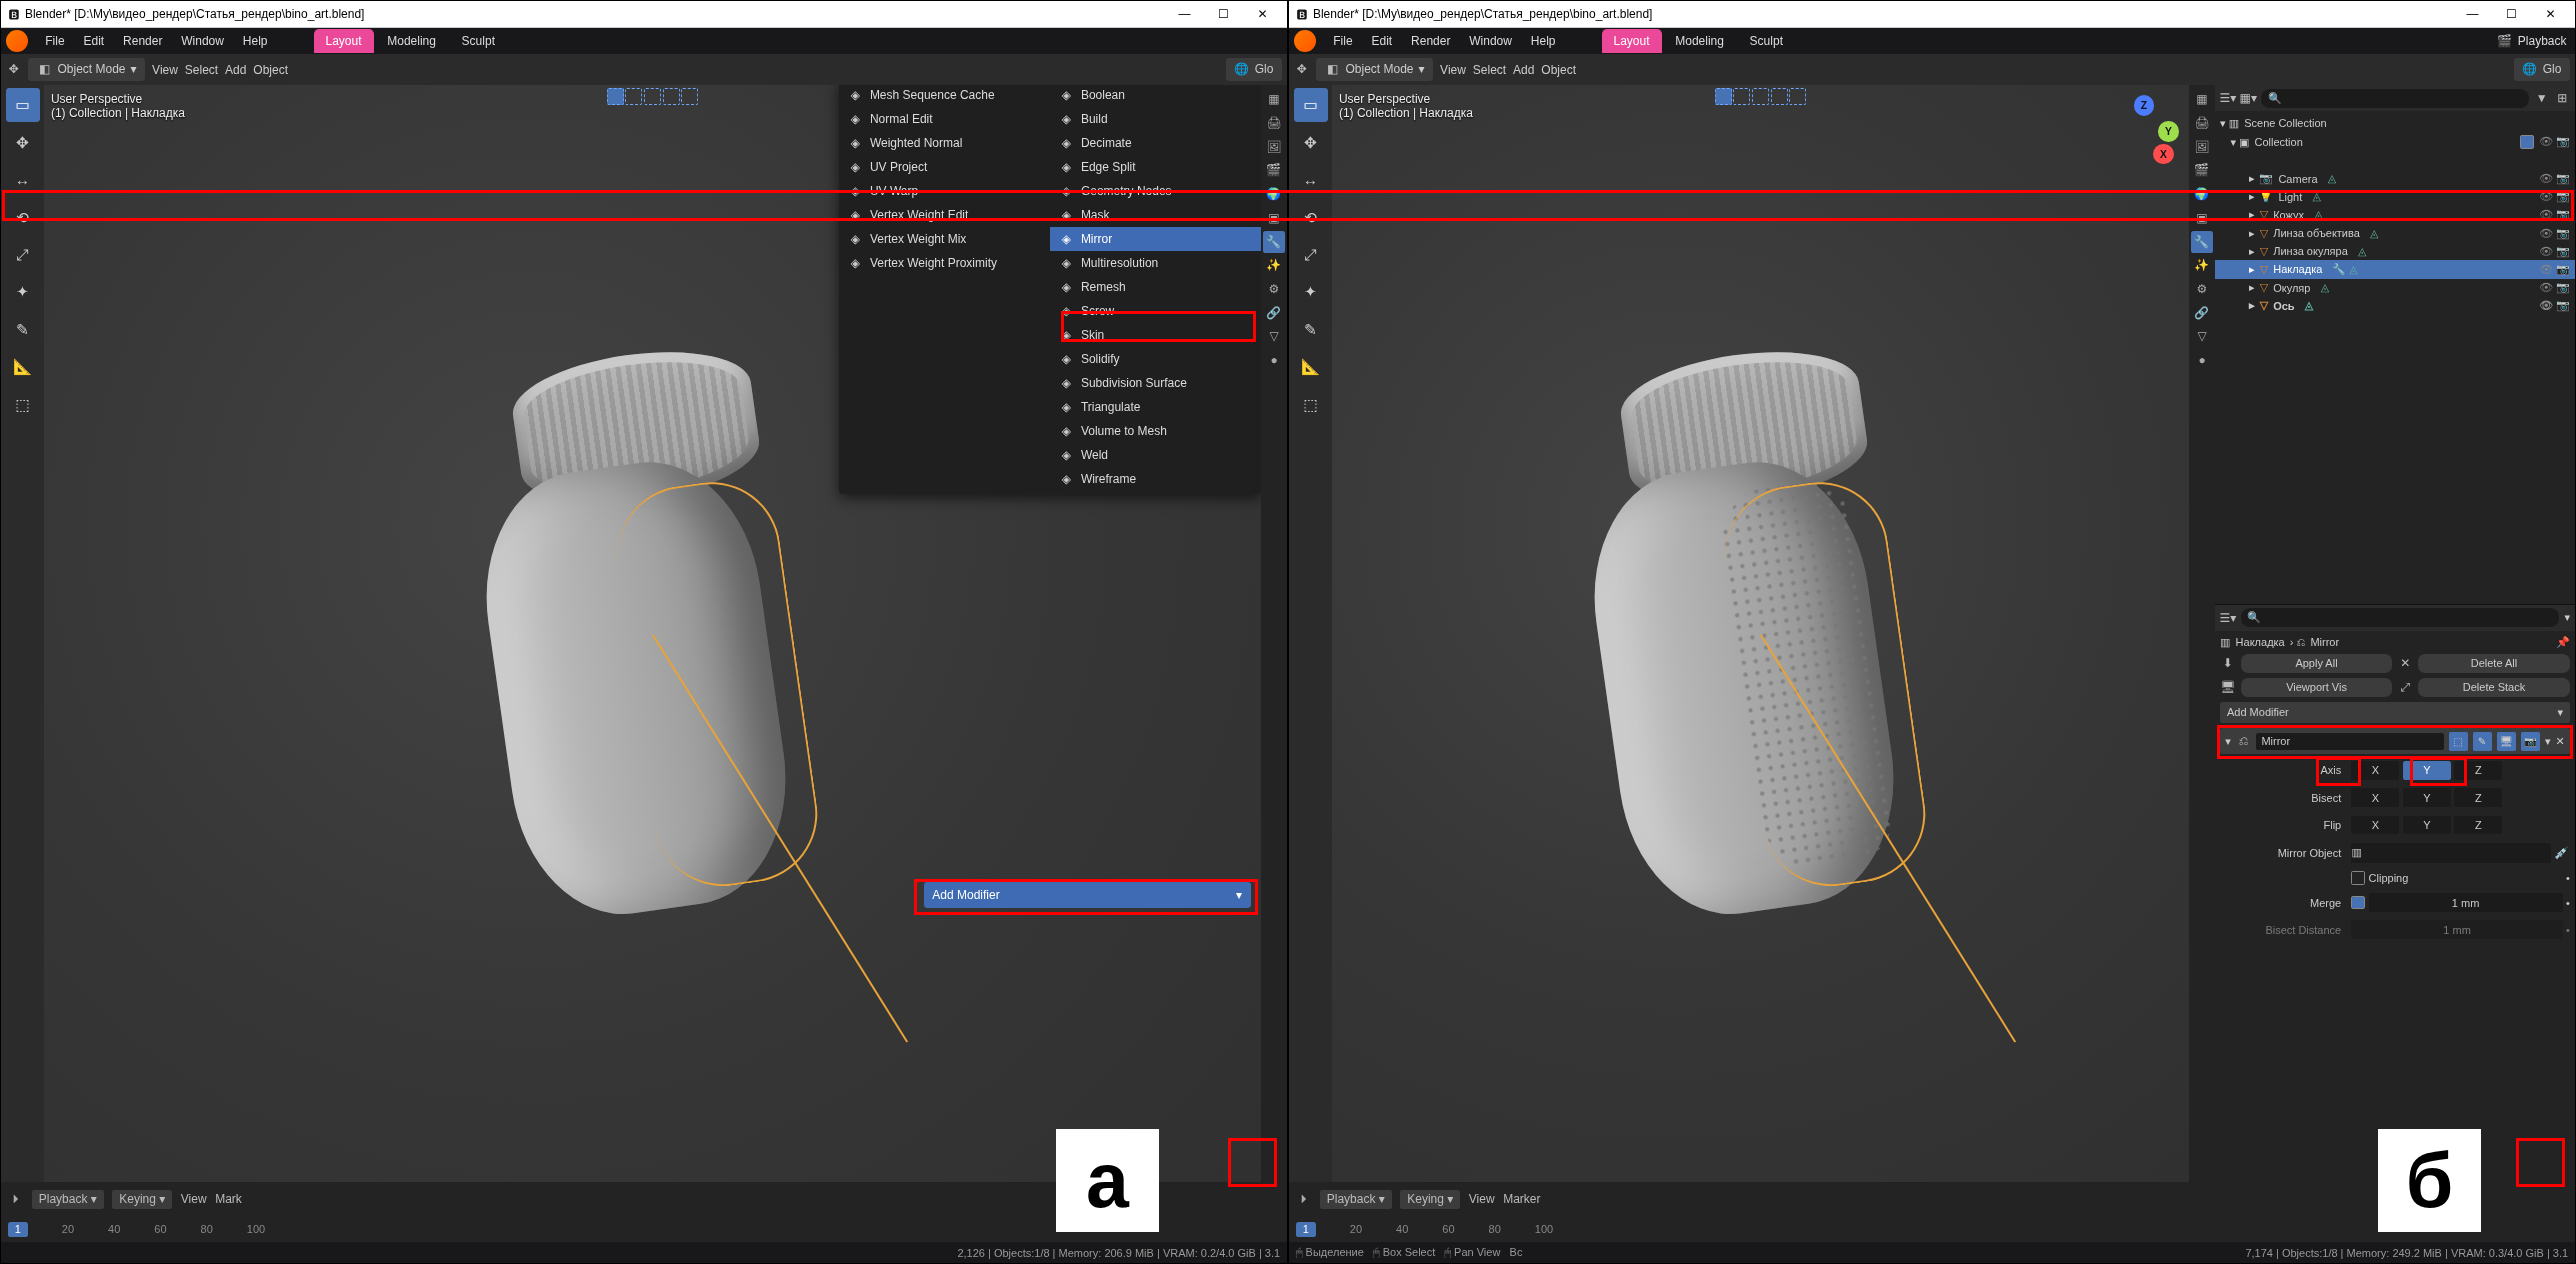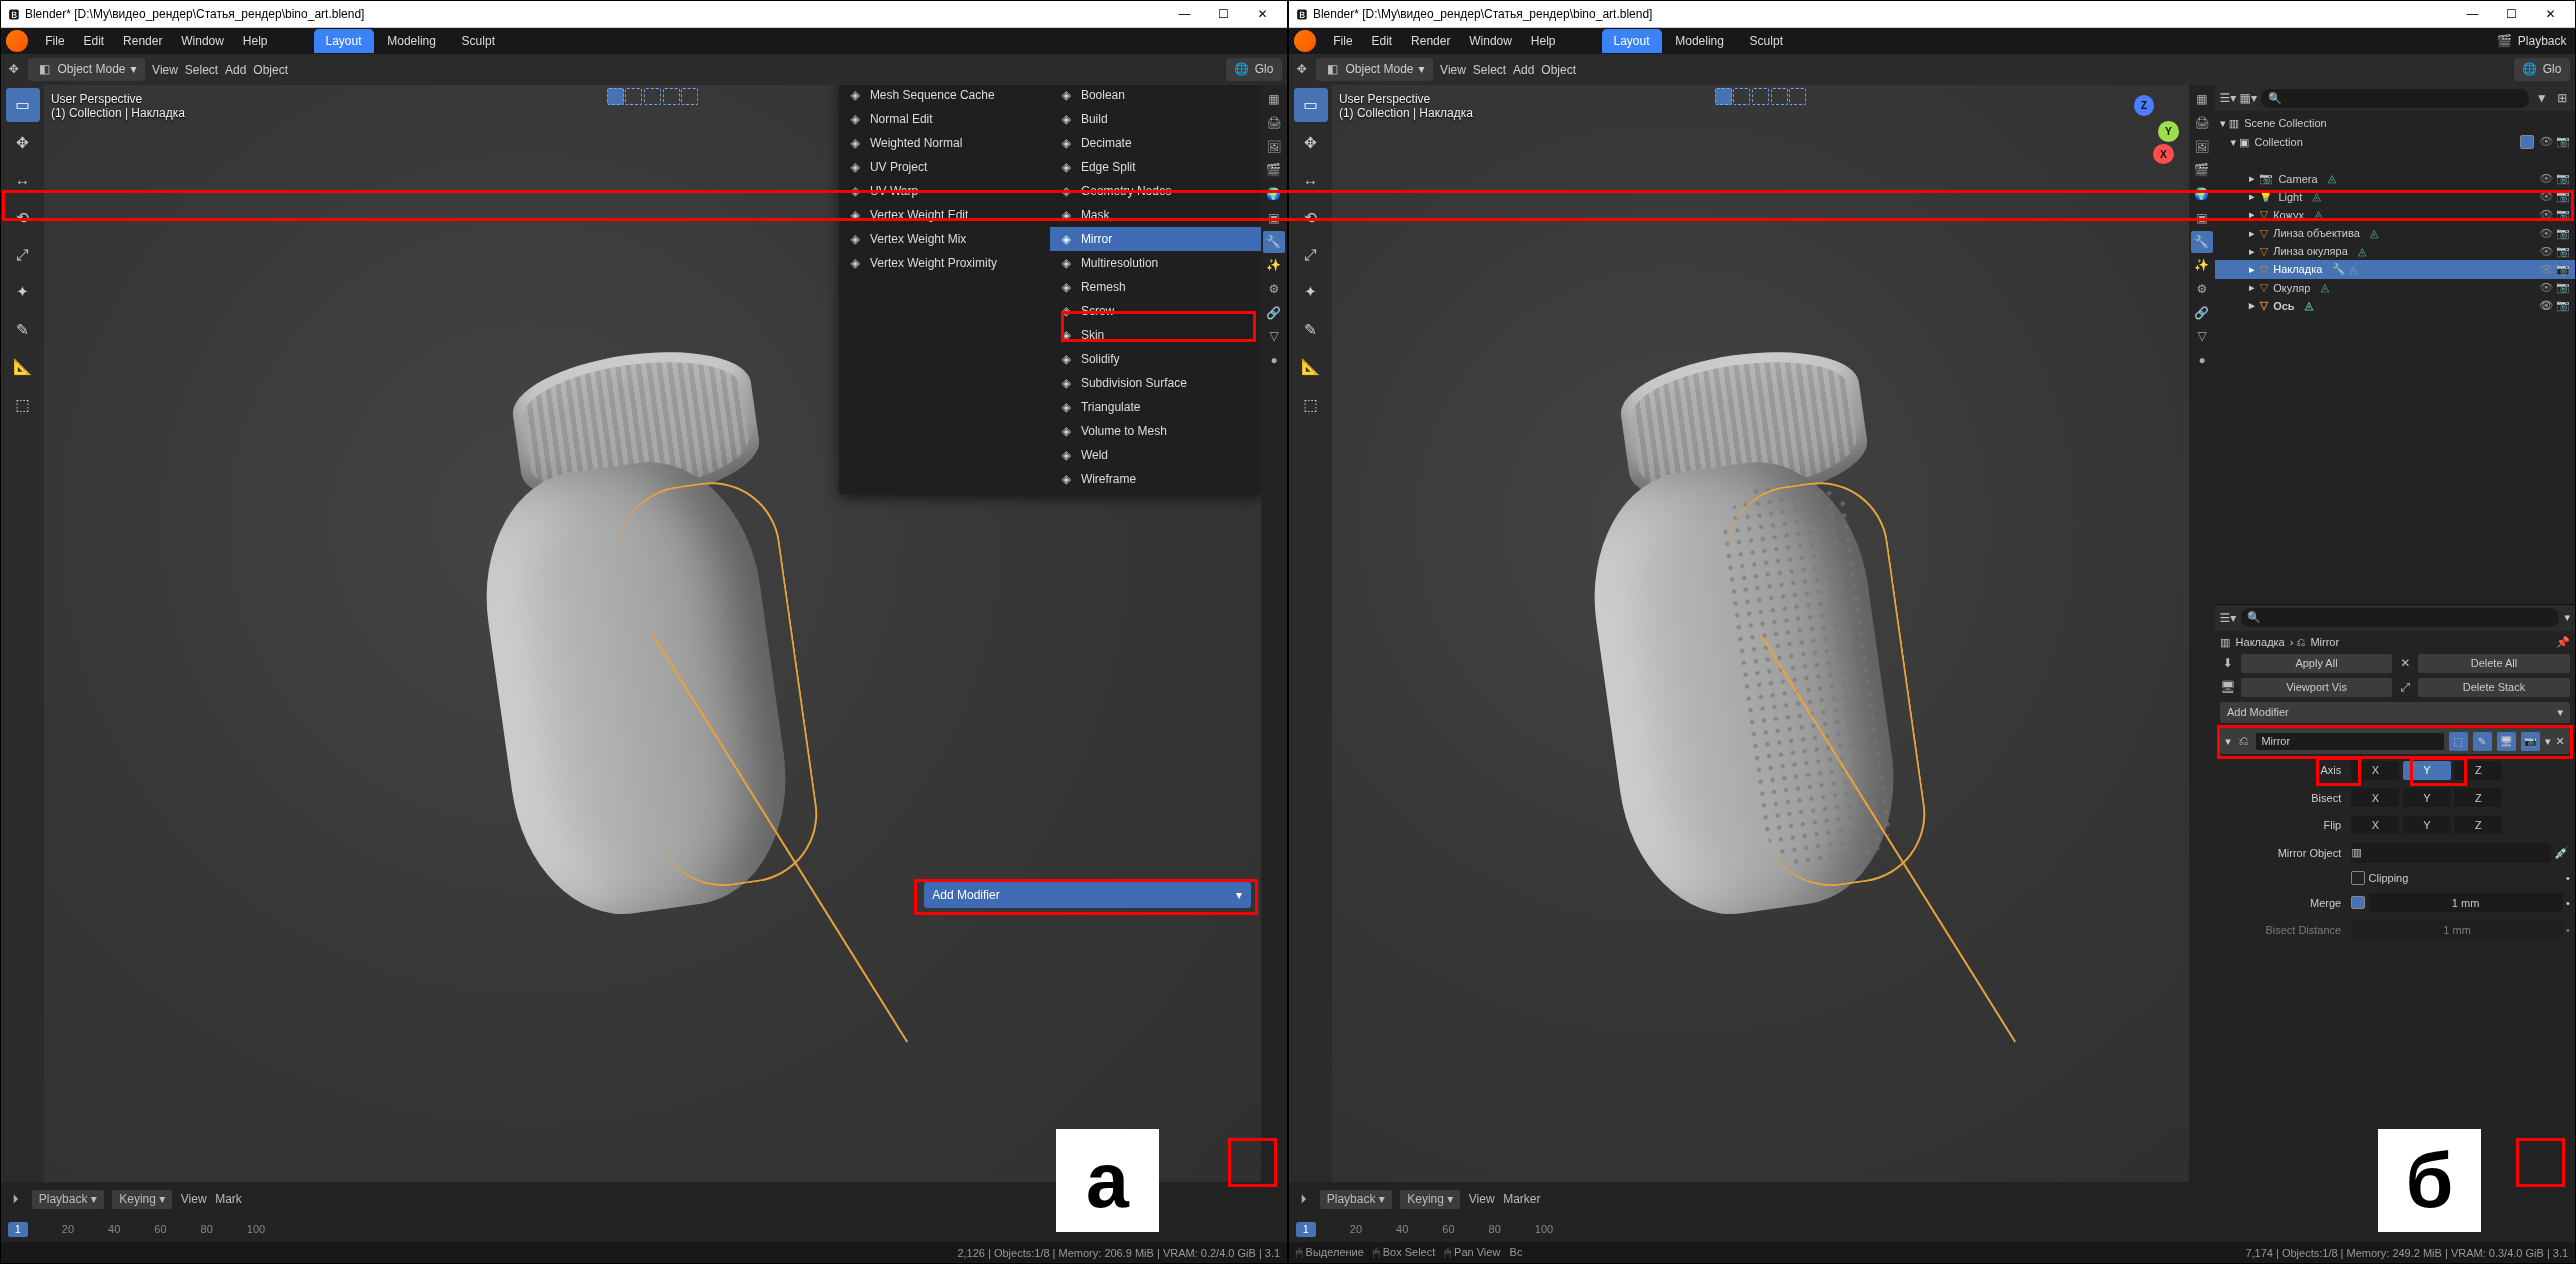--- a/index.html
+++ b/index.html
@@ -7,21 +7,21 @@
   .container { display: flex; width: 100%; height: 100%; }
   .half { width: 50%; height: 100%; display: flex; flex-direction: column; border: 0.9px solid #000; }
   .titlebar { height: 27px; background: #fff; display: flex; align-items: center; padding: 0 5.1px; font-size: 12px; color: #000; border-bottom: 0.9px solid #ccc; }
   .titlebar .title { flex: 1; display: flex; align-items: center; gap: 3.4px; }
   .titlebar .ctl { width: 39px; height: 26px; display: flex; align-items: center; justify-content: center; font-size: 12px; }
   .menubar { height: 26px; background: #18181a; display: flex; align-items: center; padding: 0 5.1px; gap: 1.7px; color: #ddd; font-size: 12px; }
   .menubar .blender-logo { width: 22px; height: 22px; background: linear-gradient(135deg,#ff7b00,#ff5500); border-radius: 50%; display: inline-block; margin-right: 6.9px; }
   .menubar .mitem { padding: 3.4px 8.6px; border-radius: 2.6px; }
   .menubar .spacer { width: 34px; }
   .menubar .tab { padding: 5.1px 12px; border-radius: 5.1px 5.1px 0 0; }
-  .menubar .tab.active { background: #3b82f6; color: #fff; }
+  .menubar .tab.active { background: #ec4899; color: #fff; }
   .toolbar { height: 31px; background: #2b2b2b; display: flex; align-items: center; padding: 0 5.1px; gap: 6.9px; color: #ccc; font-size: 12px; }
   .btn-mode { background: #3c3c3c; padding: 3.4px 8.6px; border-radius: 3.4px; display: flex; align-items: center; gap: 5.1px; }
   .ic { width: 15.4px; height: 15.4px; display: inline-flex; align-items: center; justify-content: center; font-size: 12px; opacity: .9; }
   .main { flex: 1; display: flex; background: #393939; overflow: hidden; }
   .tool-col { width: 43px; background: #2b2b2b; display: flex; flex-direction: column; align-items: center; padding: 3.4px 0; gap: 3.4px; }
   .tool-btn { width: 34px; height: 34px; border-radius: 3.4px; display: flex; align-items: center; justify-content: center; color: #ccc; font-size: 15.4px; }
   .tool-btn.active { background: #4772b3; color: #fff; }
   .viewport { flex: 1; position: relative; background: radial-gradient(circle at 40% 40%, #444 0%, #363636 55%, #303030 100%); overflow: hidden; }
   .overlay-info { position: absolute; top: 6.9px; left: 6.9px; font-size: 12px; color: #eee; text-shadow: 0 0.9px 1.7px #000; }
   .sel-icons { position: absolute; top: 3.4px; left: 50%; transform: translateX(-50%); display: flex; gap: 1.7px; }
@@ -50,21 +50,21 @@
   .right-split { display:flex; flex-direction:column; width: 360px; background:#232323; color:#ccc; font-size:11px; }
   .outliner { flex:0 0 45%; overflow:auto; border-bottom:0.9px solid #111; padding:3.4px 0; }
   .out-hdr { height:26px; display:flex; align-items:center; padding:0 5.1px; gap:5.1px; background:#2b2b2b; }
   .out-search { flex:1; background:#1b1b1b; height:19px; border-radius:8.6px; display:flex; align-items:center; padding:0 6.9px; color:#888; }
   .out-row { padding:2.6px 5.1px 2.6px 17px; display:flex; align-items:center; gap:5.1px; }
   .out-row .icon-mesh { color:#d8863a; }
   .out-row .end { margin-left:auto; display:flex; gap:5.1px; color:#888; }
   .out-row.sel { background:#4772b3; color:#fff; }
   .props { flex:1; overflow:auto; padding:5.1px; display:flex; flex-direction:column; gap:5.1px; font-size:11px; }
   .prow { display:flex; align-items:center; gap:5.1px; }
-  .pbtn { background:#3c3c3c; padding:3.4px 8.6px; border-radius:2px; flex:1; text-align:center; }
+  .pbtn { background:#3c3c3c; padding:3.4px 8.6px; border-radius:7px; flex:1; text-align:center; }
   .addmod2 { background:#3c3c3c; padding:4.3px 6.9px; border-radius:2.6px; display:flex; justify-content:space-between; }
   .mod-head { background:#3c3c3c; padding:3.4px 5.1px; border-radius:2.6px; display:flex; align-items:center; gap:5.1px; }
   .mod-head .modname { flex:1; background:#1b1b1b; padding:2.6px 5.1px; border-radius:2.6px; }
   .mod-head .tgl { width:19px; height:19px; background:#4772b3; display:flex; align-items:center; justify-content:center; border-radius:1.7px; font-size:10.3px; }
   .axis-row { display:flex; align-items:center; gap:3.4px; padding:1.7px 0; }
   .axis-row .lbl { width:128px; text-align:right; padding-right:6.9px; color:#ccc; }
   .axis-row .ax { width:48px; background:#1b1b1b; text-align:center; padding:3.4px 0; border-radius:2.6px; }
   .axis-row .ax.on { background:#4772b3; color:#fff; }
   .outl-toggle { width:13.7px; height:13.7px; border:0.9px solid #888; border-radius:1.7px; }
   .gizmo { position:absolute; top:10.3px; right:10.3px; width:69px; height:69px; }

